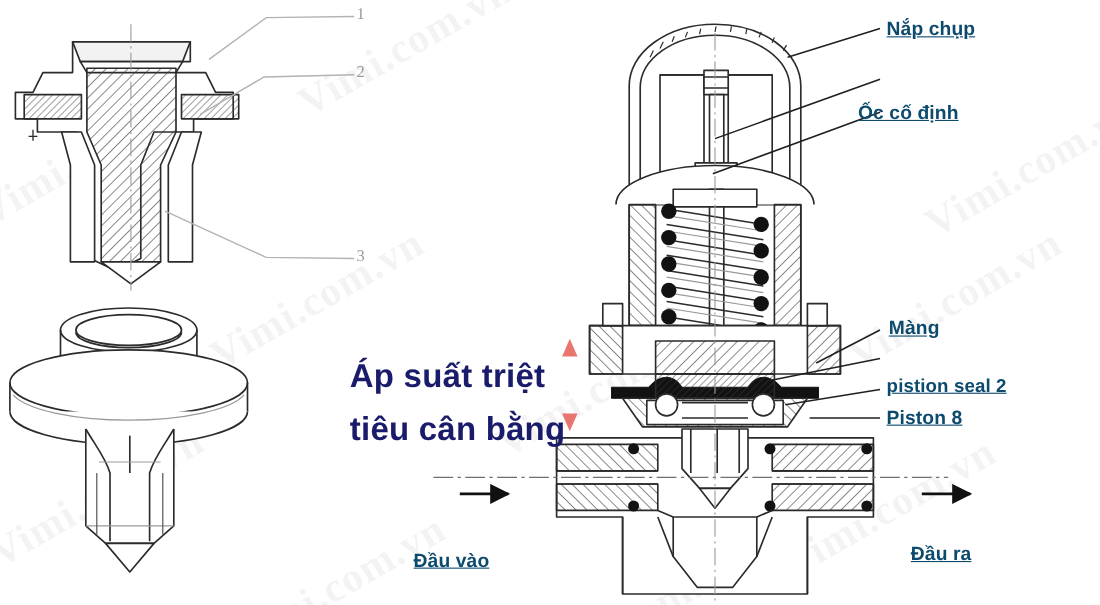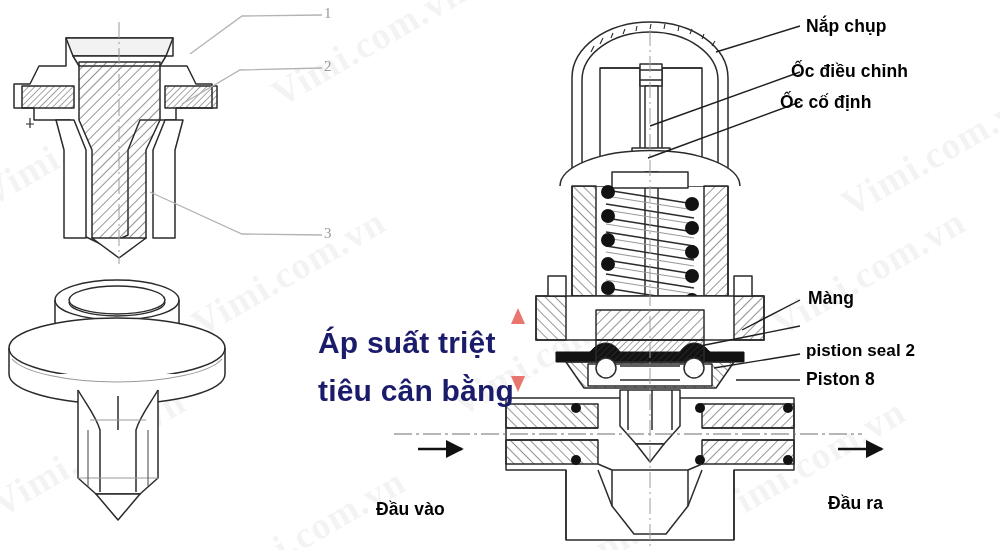--- a/index.html
+++ b/index.html
@@ -4,22 +4,22 @@
 <style>
   html,body{margin:0;padding:0;background:#fff;}
   body{width:1000px;height:550px;overflow:hidden;
        font-family:"Liberation Sans",sans-serif;}
   #stage{position:relative;width:1000px;height:550px;background:#fff;}
   .wm{position:absolute;color:#000;opacity:.045;font-weight:bold;
       font-size:38px;transform:rotate(-30deg);white-space:nowrap;
       font-family:"Liberation Serif",serif;letter-spacing:1px;
       pointer-events:none;user-select:none;}
   svg.layer{position:absolute;left:0;top:0;width:1000px;height:550px;}
-  .lbl{position:absolute;font-weight:bold;color:#000000;white-space:nowrap;
-       font-size:17.5px;letter-spacing:.1px;}
+  .lbl{position:absolute;font-weight:bold;color:#0c4a6e;white-space:nowrap;
+       font-size:17.5px;letter-spacing:.1px;text-decoration:underline;}
   .lbl.sm{font-size:17px;}
   .blue{position:absolute;font-weight:bold;color:#1b1b6b;font-size:30px;
         line-height:1.22;white-space:nowrap;letter-spacing:.2px;}
   .num{position:absolute;color:#9a9a9a;font-size:15px;
        font-family:"Liberation Serif",serif;}
 </style>
 </head>
 <body>
 
 <div id="stage">
@@ -254,21 +254,20 @@
       <path d="M518,308 L511,324 L525,324 Z" fill="#e8766e"></path>
       <path d="M518,392 L511,376 L525,376 Z" fill="#e8766e"></path>
     </g>
   </svg>
 
   <div class="num" style="left:324px;top:5px;">1</div>
   <div class="num" style="left:324px;top:58px;">2</div>
   <div class="num" style="left:324px;top:225px;">3</div>
 
   <div class="lbl" style="left:806px;top:16px;">Nắp chụp</div>
-  <div class="lbl" style="left:791px;top:61px;">Ốc điều chỉnh</div>
   <div class="lbl" style="left:780px;top:92px;">Ốc cố định</div>
 
   <div class="lbl" style="left:808px;top:288px;">Màng</div>
   <div class="lbl sm" style="left:806px;top:341px;">pistion seal 2</div>
   <div class="lbl" style="left:806px;top:369px;">Piston 8</div>
 
   <div class="blue" style="left:318px;top:325px;">Áp suất triệt</div>
   <div class="blue" style="left:318px;top:373px;">tiêu cân bằng</div>
 
   <div class="lbl" style="left:376px;top:499px;">Đầu vào</div>

